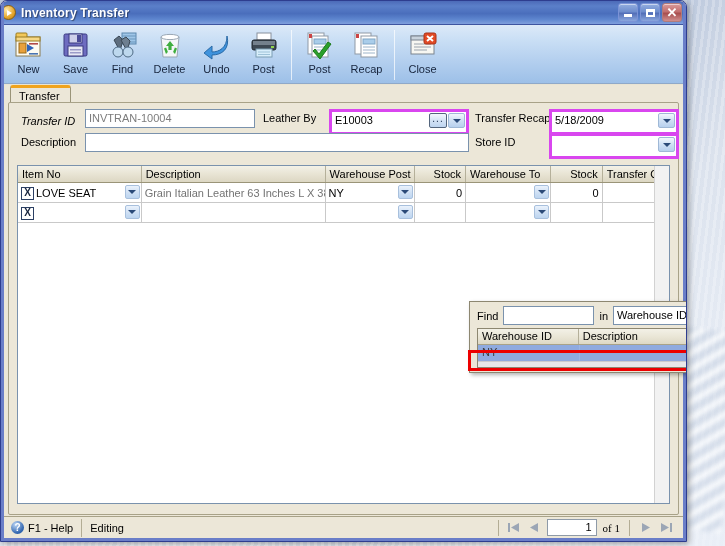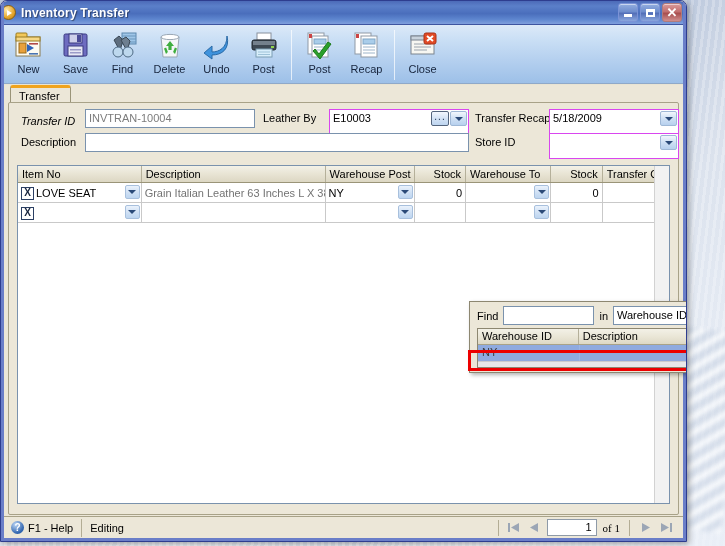--- a/index.html
+++ b/index.html
@@ -161,21 +161,21 @@
     padding: 1px 3px;
     line-height: 15px;
     color: #000;
     overflow: hidden;
     white-space: nowrap;
   }
   .txtbox.readonly { color: #7c7c7c; background: #fff; }
   .combo {
     position: relative;
     background: #fff;
-    border: 1px solid #d946ef;
+    border: 3px solid #d946ef;
     height: 26px;
     font-size: 11px;
     padding: 1px 22px 1px 3px;
     line-height: 15px;
     color: #000;
     overflow: hidden; white-space: nowrap;
   }
   .combo .arrow {
     position: absolute; right: 1px; top: 1px;
     width: 17px; height: 15px;

